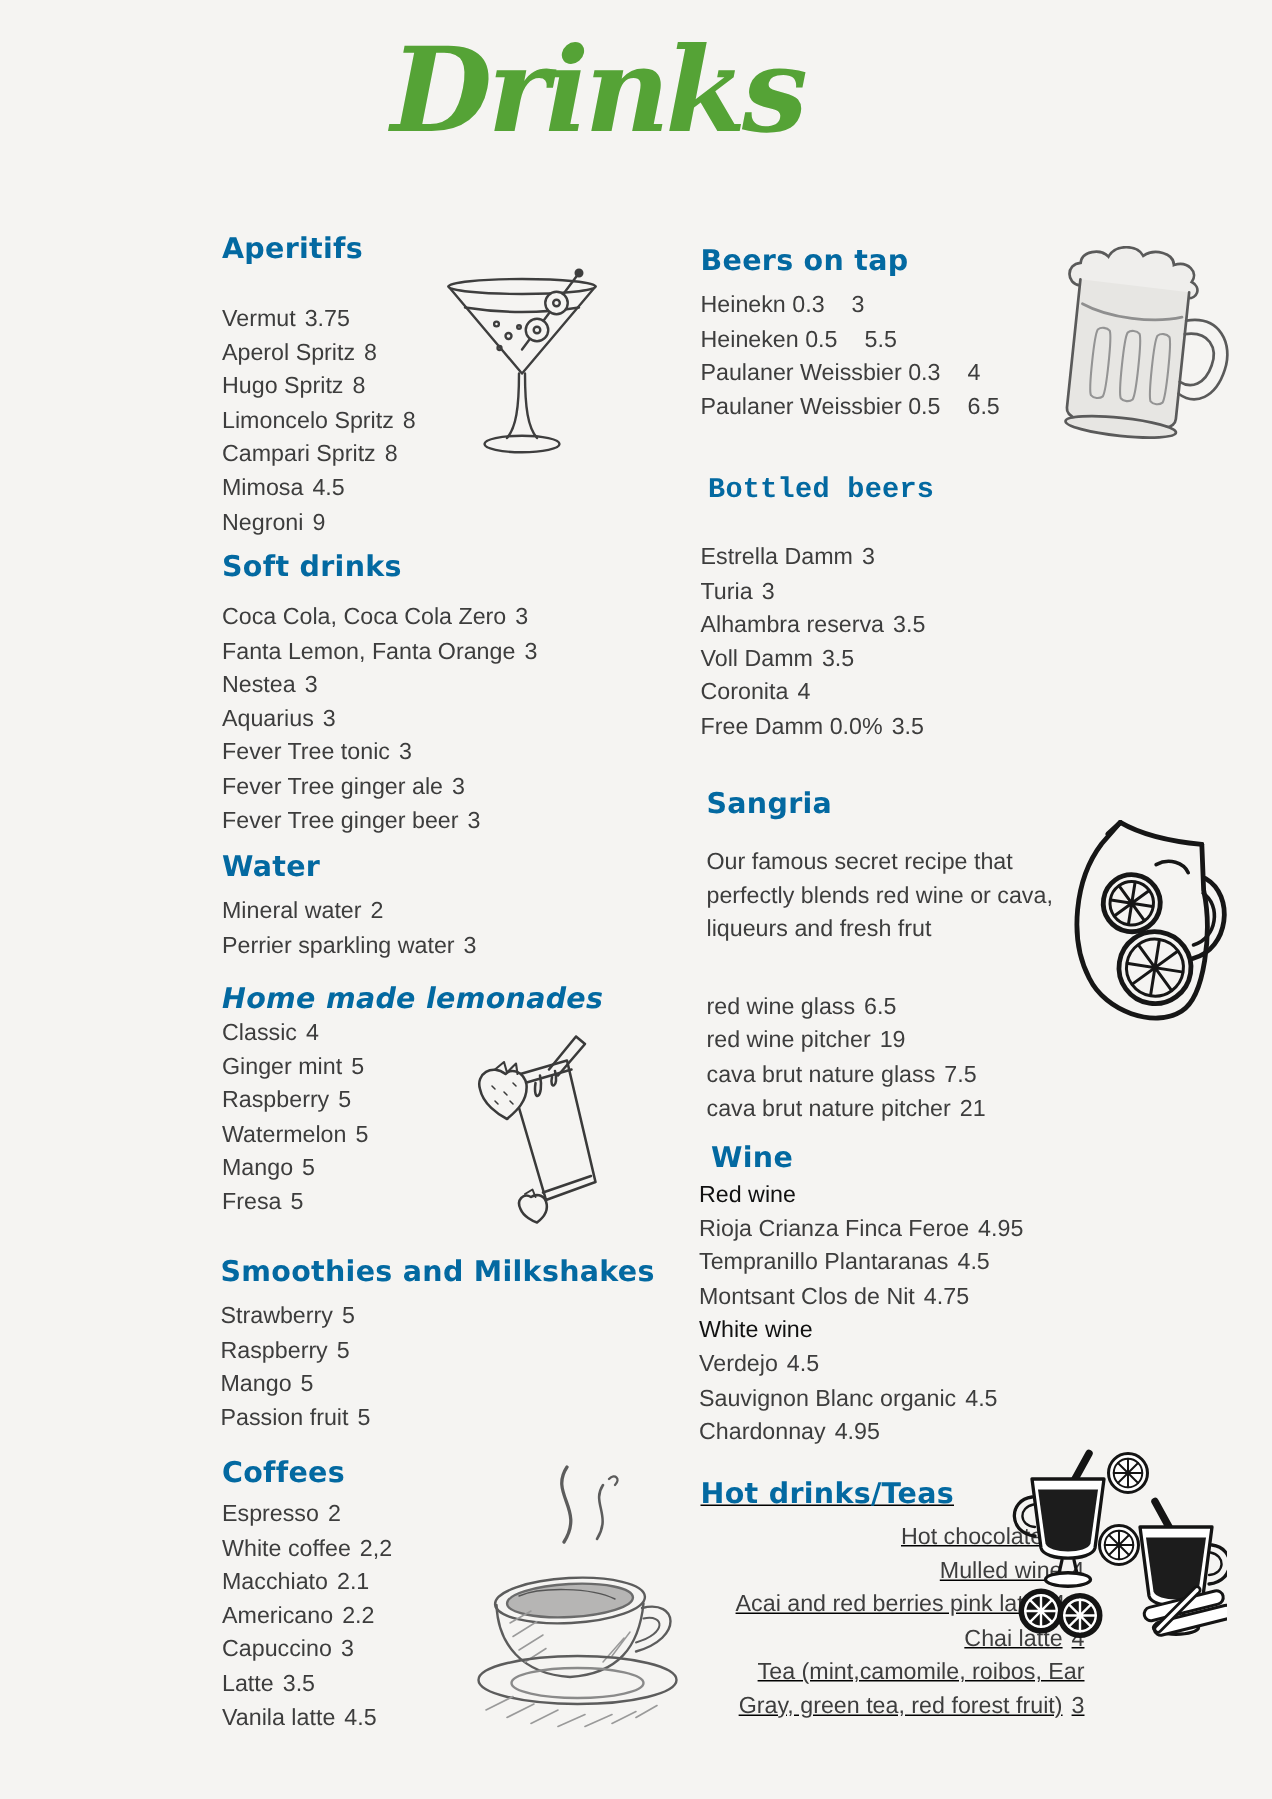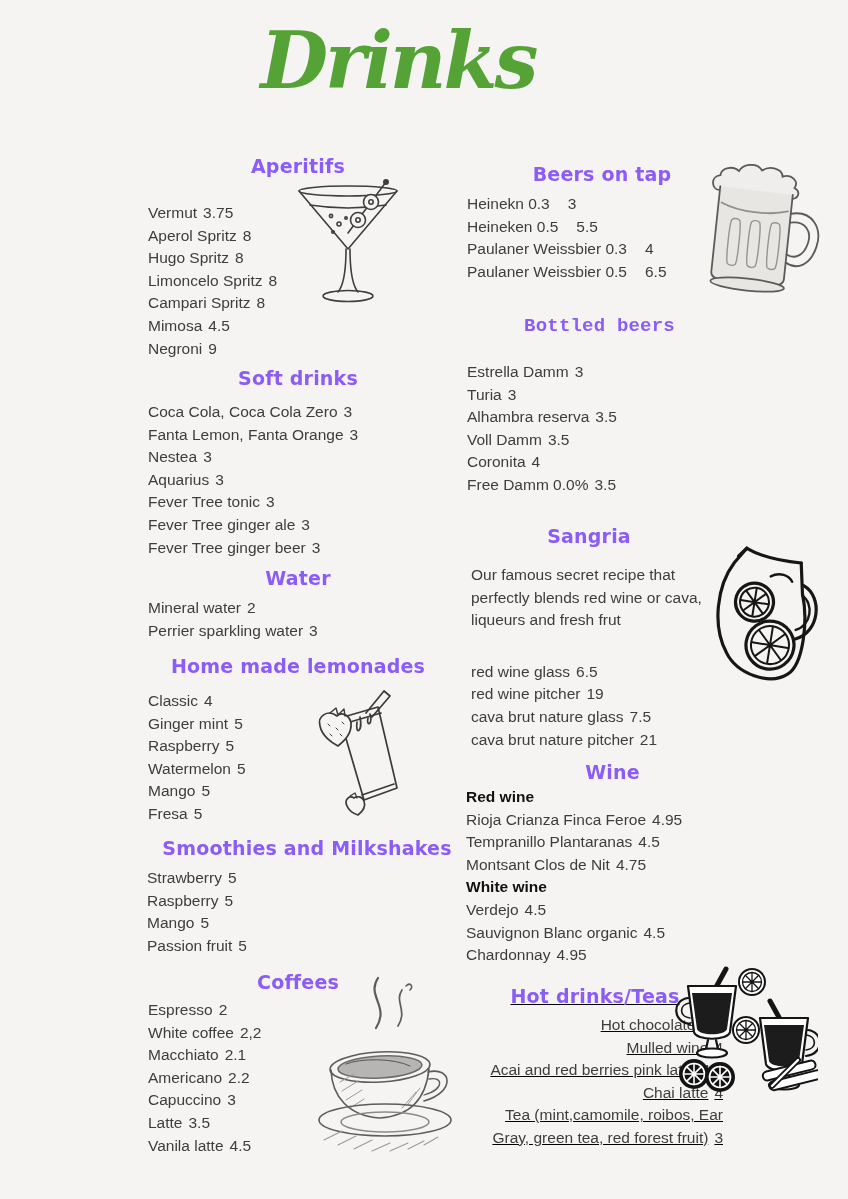--- a/index.html
+++ b/index.html
@@ -9,33 +9,33 @@
   }
   .menu-title{
     position:absolute;top:16px;left:0;width:848px;text-align:center;margin:0;
     transform:translateX(-26px);
     font-family:"DejaVu Serif",serif;font-style:italic;font-weight:600;
     font-size:78px;line-height:1.15;color:#55a336;letter-spacing:-3px;
   }
   .sec{position:absolute;width:300px;}
   .sec h2{
     margin:0;font-family:"DejaVu Sans",sans-serif;font-weight:700;
-    font-size:19px;line-height:23px;color:#8b5cf6;letter-spacing:.2px;text-align:center;
+    font-size:19px;line-height:23px;color:#0369a1;letter-spacing:.2px;
   }
   .items{margin:0;padding:0;}
   .item{font-size:15.5px;line-height:22.6px;color:#3d3d3d;}
   .item .p{margin-left:6px;}
   .wide .item .p{margin-left:18px;}
-  .subhead{font-size:15.5px;line-height:22.6px;font-weight:700;color:#111;}
+  .subhead{font-size:15.5px;line-height:22.6px;font-weight:400;color:#111;}
   .desc{font-size:15.5px;line-height:22.6px;color:#3d3d3d;width:232px;}
 
   #sec-aperitifs{left:148px;top:155px;}   #sec-aperitifs h2{margin-bottom:24px;}
   #sec-soft{left:148px;top:367px;}        #sec-soft h2{margin-bottom:11px;}
   #sec-water{left:148px;top:567px;}       #sec-water h2{margin-bottom:7px;}
-  #sec-lemonades{left:148px;top:655px;}   #sec-lemonades h2{margin-bottom:12px;}
+  #sec-lemonades{left:148px;top:655px;}   #sec-lemonades h2{font-style:italic;}
   #sec-smoothies{left:147px;top:837px;width:320px;} #sec-smoothies h2{margin-bottom:7px;}
   #sec-coffees{left:148px;top:971px;}     #sec-coffees h2{margin-bottom:5px;}
 
   #sec-beers{left:467px;top:163px;width:270px;}   #sec-beers h2{margin-bottom:7px;}
   #sec-bottled{left:467px;top:315px;width:260px;} #sec-bottled h2{margin-bottom:23px;padding-left:5px;font-family:Liberation Mono, monospace;}
   #sec-sangria{left:467px;top:525px;width:240px;} #sec-sangria h2{margin-bottom:16px;padding-left:4px;}
   #sec-sangria .desc{padding-left:4px;margin:0 0 29px 0;}
   #sec-sangria .item{padding-left:4px;}
   #sec-wine{left:466px;top:761px;width:285px;}    #sec-wine h2{margin-bottom:2px;padding-left:8px;}
   #sec-hot{left:467px;top:985px;width:256px;text-decoration:underline;}     #sec-hot h2{margin-bottom:6px;}

